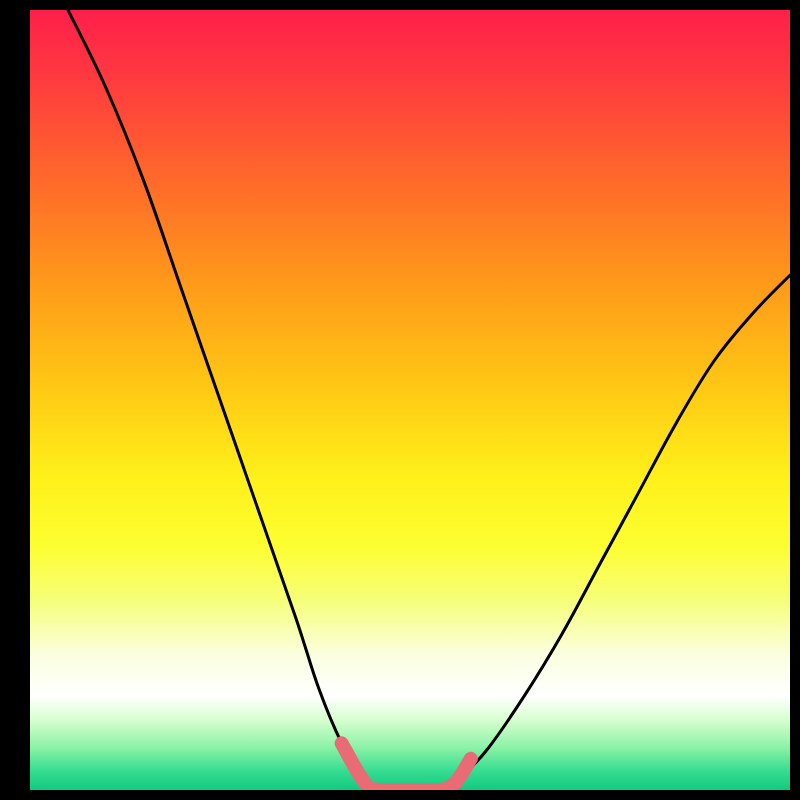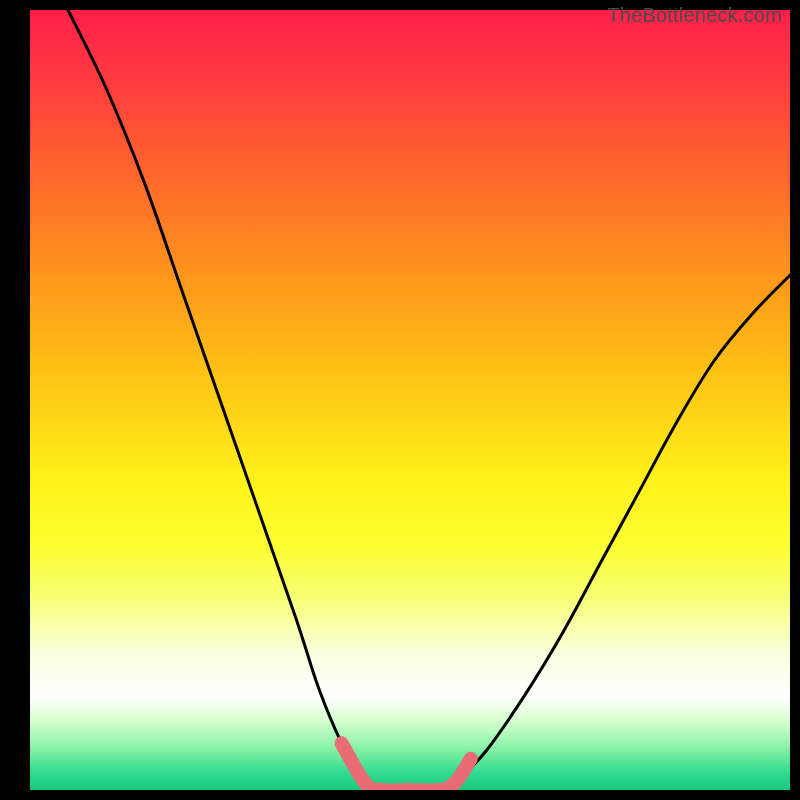--- a/index.html
+++ b/index.html
@@ -82,14 +82,13 @@
       <div class="grad-bottom"></div>
     </div>
 
     <svg class="curves" viewBox="0 0 760 780" preserveAspectRatio="none">
       <path d="M 38 0 C 44.84 14.04, 62.32 47.111999999999995, 76 78 C 89.68 108.888, 100.32 135.09600000000003, 114 171.60000000000002 C 127.68 208.104, 138.32 241.488, 152 280.8 C 165.68 320.112, 176.32 350.688, 190 390 C 203.68 429.312, 214.32 459.888, 228 499.2 C 241.68 538.512, 255.056 576.108, 266 608.4 C 276.944 640.692, 280.59200000000004 656.136, 288.8 678.6 C 297.008 701.0640000000001, 303.392 716.3520000000001, 311.59999999999997 733.2 C 319.80799999999994 750.048, 330.296 765.1800000000001, 334.4 772.2" fill="none" stroke="#000" stroke-width="3" stroke-linecap="round"></path>
       <path d="M 425.6 772.2 C 431.072 766.5840000000001, 443.688 756.444, 456 741 C 468.312 725.556, 480.32 707.4599999999999, 494 686.4 C 507.68 665.34, 518.32 647.868, 532 624 C 545.68 600.132, 556.32 579.072, 570 553.8 C 583.68 528.5279999999999, 594.32 508.872, 608 483.6 C 621.68 458.32800000000003, 632.32 437.26800000000003, 646 413.40000000000003 C 659.68 389.53200000000004, 670.32 370.65599999999995, 684 350.99999999999994 C 697.68 331.34399999999994, 708.32 319.644, 722 304.2 C 735.68 288.756, 753.16 272.2199999999999, 760 265.19999999999993" fill="none" stroke="#000" stroke-width="3" stroke-linecap="round"></path>
       <path d="M 311.59999999999997 733.2 C 315.70399999999995 740.22, 327.55999999999995 763.7760000000001, 334.4 772.2 C 341.24 780.624, 341.392 778.596, 349.6 780 C 357.80800000000005 781.404, 369.056 780, 380 780 C 390.944 780, 402.192 781.404, 410.40000000000003 780 C 418.60800000000006 778.596, 420.12800000000004 777.816, 425.6 772.2 C 431.072 766.5840000000001, 438.06399999999996 753.012, 440.79999999999995 748.8" fill="none" stroke="#e96b75" stroke-width="14" stroke-linecap="round" stroke-linejoin="round"></path>
     </svg>
   </div>
 
-  <div class="watermark">TheBottleneck.com</div>
 </div>
 
 </body></html>

